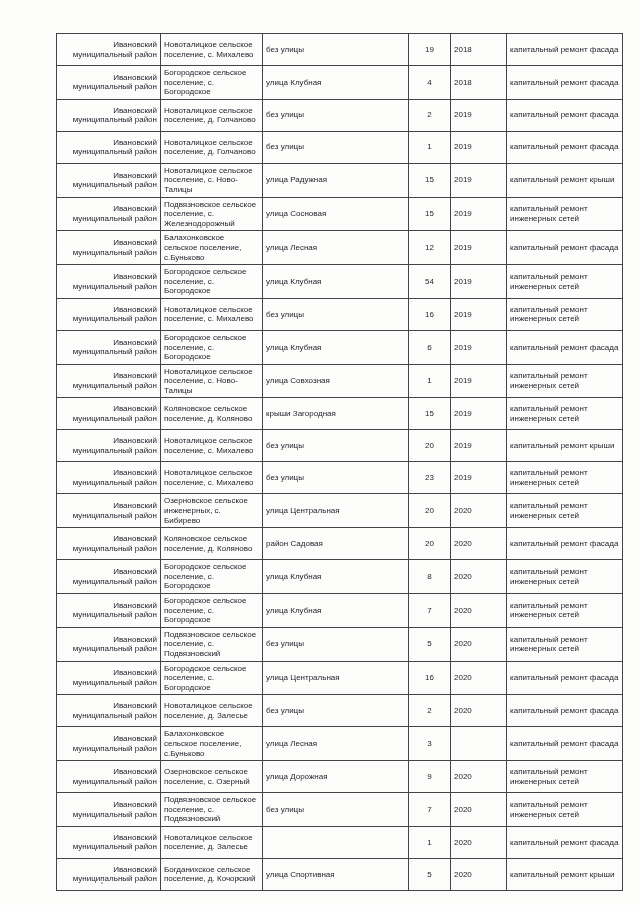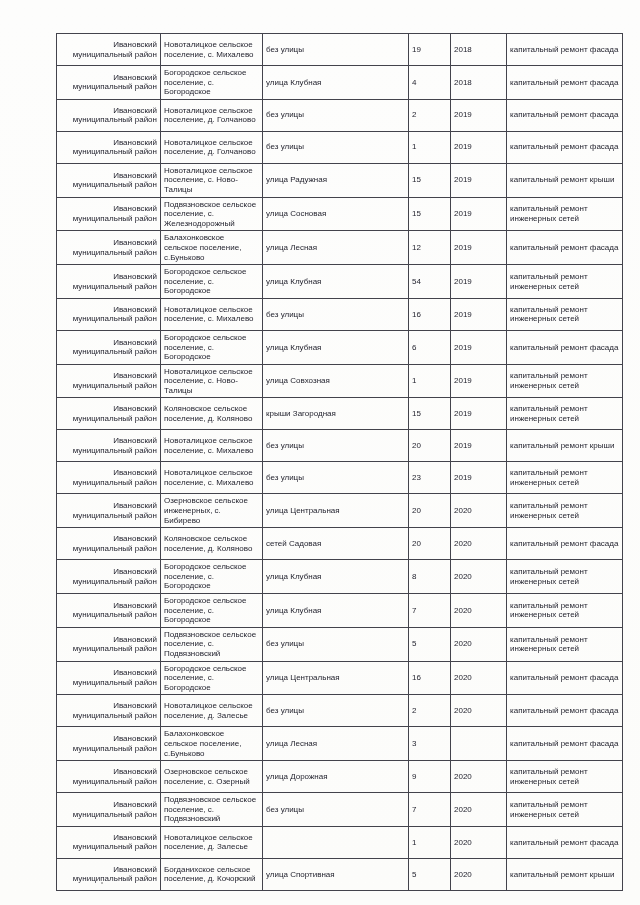--- a/index.html
+++ b/index.html
@@ -34,21 +34,21 @@
     color: #1e1e2a;
     padding: 2px 3px;
     height: 27px;
     vertical-align: middle;
     word-wrap: break-word;
     overflow: hidden;
   }
   td.col-district   { width: 97px; text-align: right; }
   td.col-settlement { width: 95px; vertical-align: top; }
   td.col-street     { width: 139px; }
-  td.col-house      { width: 35px; }
+  td.col-house      { width: 35px; text-align: center; }
   td.col-year       { width: 49px; text-align: left; }
   td.col-work       { width: 109px; }
 
   .artifact {
     position: absolute;
     background: #555;
     border-radius: 50%;
     opacity: 0.55;
   }
   .artifact-1 { left: 101px; top: 882px; width: 2px; height: 2px; }
@@ -176,21 +176,21 @@
           <td class="col-district">Ивановский муниципальный район</td>
           <td class="col-settlement">Озерновское сельское инженерных, с. Бибирево</td>
           <td class="col-street">улица Центральная</td>
           <td class="col-house">20</td>
           <td class="col-year">2020</td>
           <td class="col-work">капитальный ремонт инженерных сетей</td>
         </tr>
         <tr>
           <td class="col-district">Ивановский муниципальный район</td>
           <td class="col-settlement">Коляновское сельское поселение, д. Коляново</td>
-          <td class="col-street">сетей Садовая</td>
+          <td class="col-street">район Садовая</td>
           <td class="col-house">20</td>
           <td class="col-year">2020</td>
           <td class="col-work">капитальный ремонт фасада</td>
         </tr>
         <tr>
           <td class="col-district">Ивановский муниципальный район</td>
           <td class="col-settlement">Богородское сельское поселение, с. Богородское</td>
           <td class="col-street">улица Клубная</td>
           <td class="col-house">8</td>
           <td class="col-year">2020</td>

